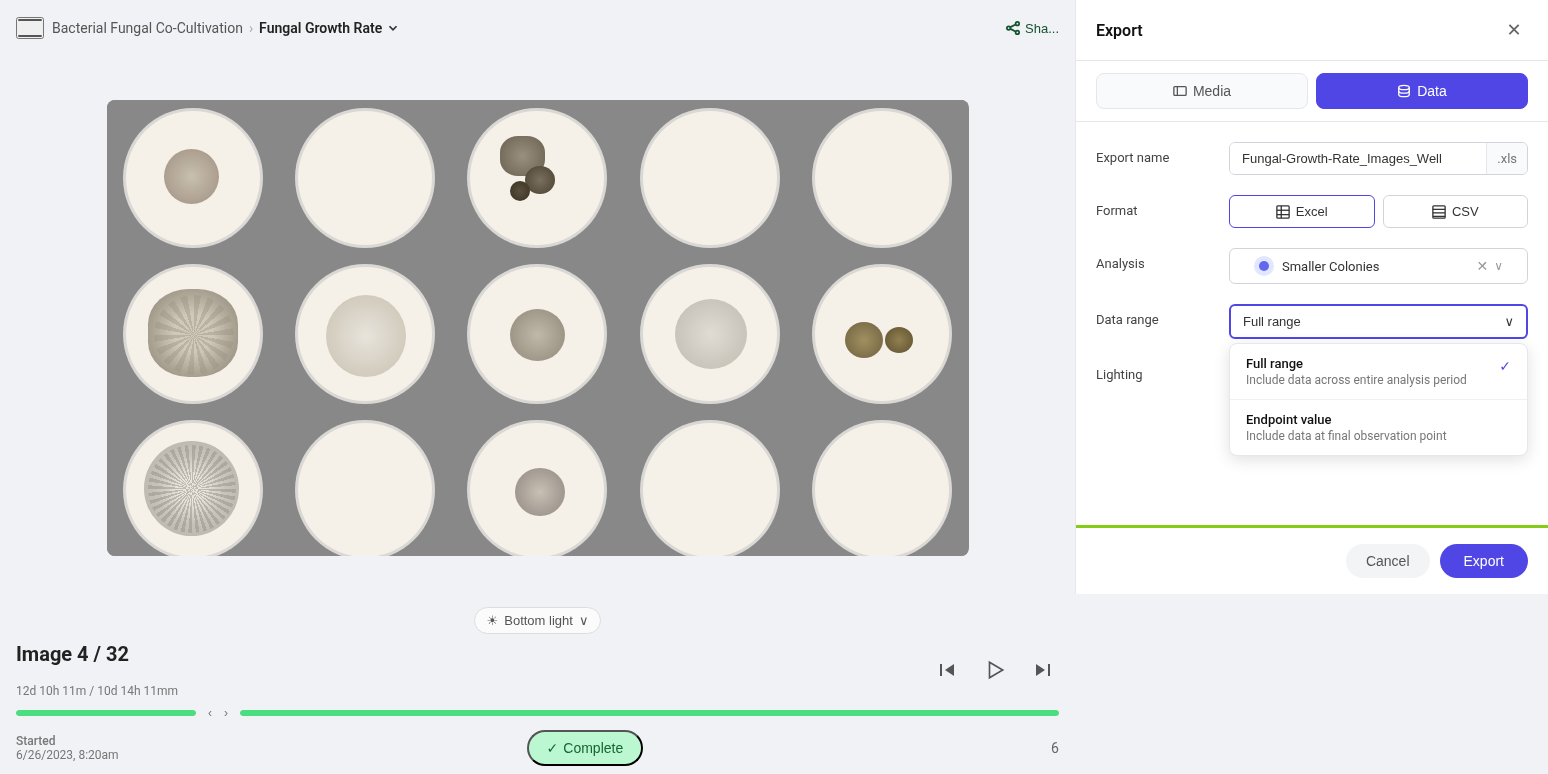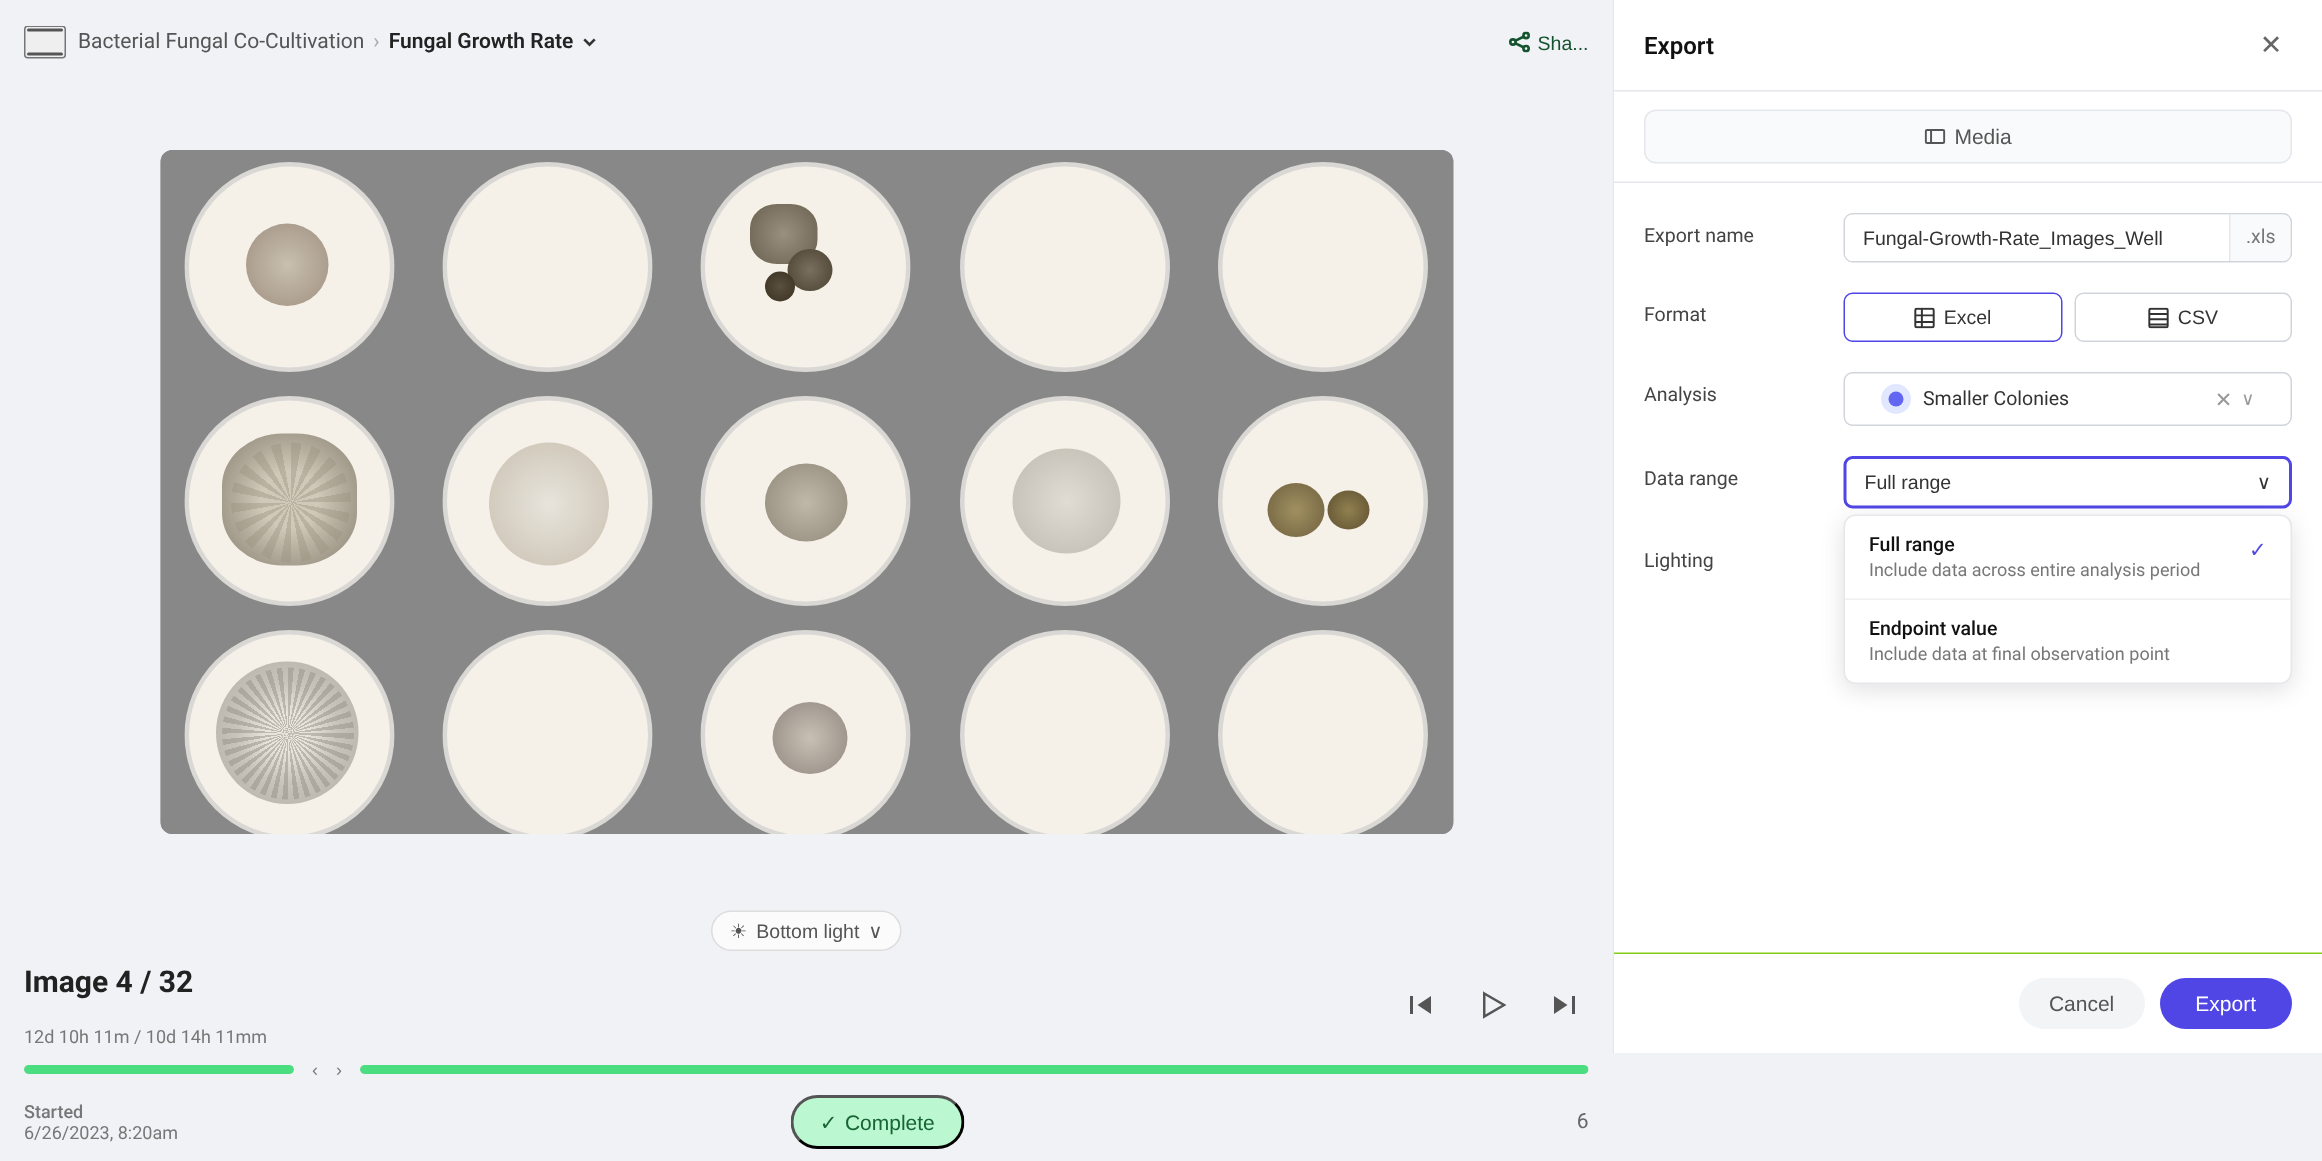--- a/index.html
+++ b/index.html
@@ -186,21 +186,21 @@
     }
     .page-num {
       font-size: 14px; color: #666;
     }
 
     
     .export-panel {
       position: absolute;
       top: 0; right: 0;
       width: 473px;
-      height: 702px;
+      height: 594px;
       background: #fff;
       border-left: 1px solid #e5e7eb;
       display: flex;
       flex-direction: column;
     }
     .export-header {
       display: flex; align-items: center; justify-content: space-between;
       padding: 16px 20px;
       border-bottom: 1px solid #e5e7eb;
       flex-shrink: 0;
@@ -361,21 +361,21 @@
     .dropdown-check {
       color: #4f46e5; font-size: 14px; margin-top: 2px;
       flex-shrink: 0;
     }
     .dropdown-divider {
       height: 1px; background: #f0f0f0; margin: 0;
     }
 
     .export-footer {
       padding: 16px 20px;
-      border-top: 1px solid #84cc16;
+      border-top: 3px solid #84cc16;
       display: flex; justify-content: flex-end; gap: 10px;
       flex-shrink: 0;
     }
     .cancel-btn {
       padding: 9px 20px;
       background: #f3f4f6;
       border: none;
       border-radius: 20px;
       font-size: 14px; color: #555;
       cursor: pointer;
@@ -580,20 +580,28 @@
     </button>
   </div>
 
   <div class="export-tabs">
     <button class="export-tab">
       <svg width="14" height="14" viewBox="0 0 16 16" fill="none" stroke="currentColor" stroke-width="1.5">
         <rect x="1" y="3" width="14" height="10" rx="1"></rect>
           <line x1="5" y1="3" x2="5" y2="13"></line>
       </svg>
       <span>Media</span>
+    </button>
+    <button class="export-tab active">
+      <svg width="14" height="14" viewBox="0 0 16 16" fill="none" stroke="white" stroke-width="1.5">
+        <ellipse cx="8" cy="4" rx="6" ry="2.5"></ellipse>
+          <path d="M2 4v4c0 1.4 2.7 2.5 6 2.5s6-1.1 6-2.5V4"></path>
+          <path d="M2 8v4c0 1.4 2.7 2.5 6 2.5s6-1.1 6-2.5V8"></path>
+      </svg>
+      <span>Data</span>
     </button>
   </div>
 
   <div class="export-body">
 
     <div class="form-row">
       <div class="form-label">Export name</div>
       <div class="form-control">
         <div style="display:flex;align-items:center;border:1px solid #d1d5db;border-radius:6px;overflow:hidden;">
           <input class="export-name-input" type="text" style="border: none; border-radius: 0px; flex: 1 1 0%;" value="Fungal-Growth-Rate_Images_Well">

